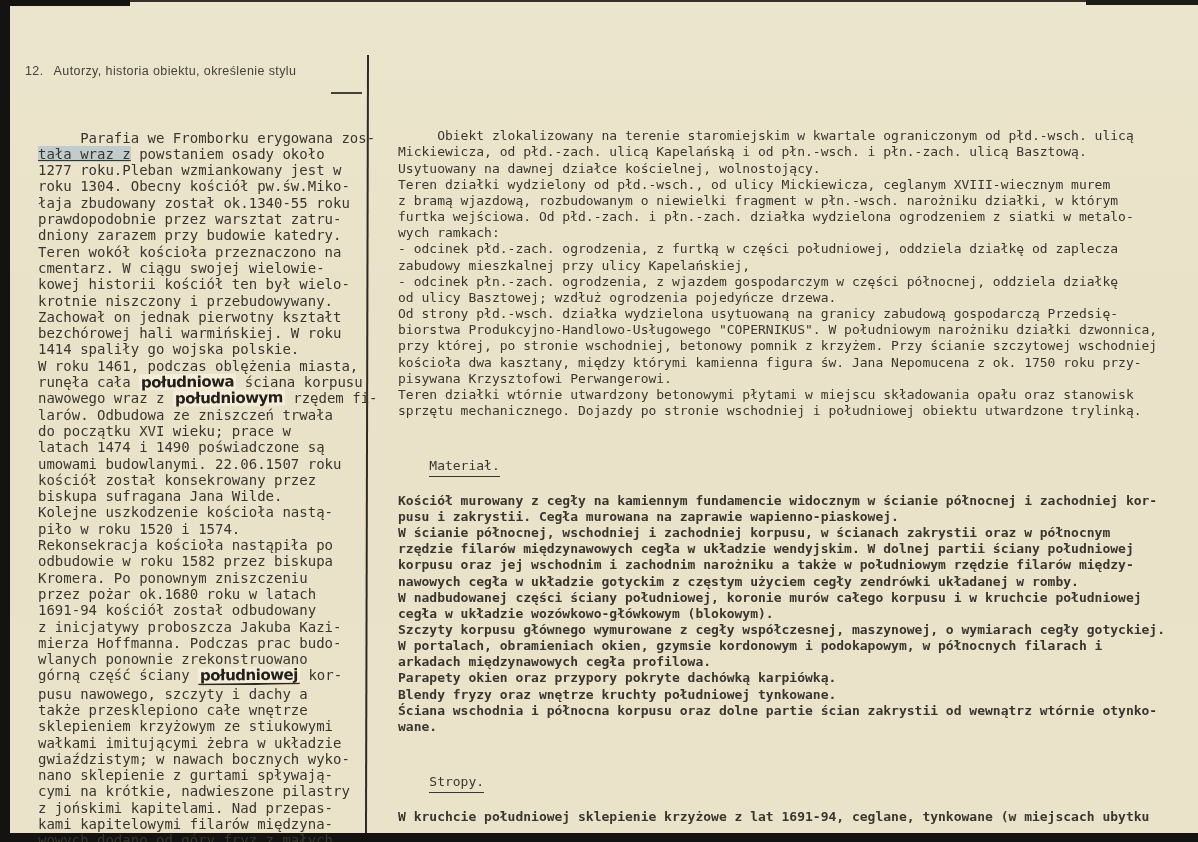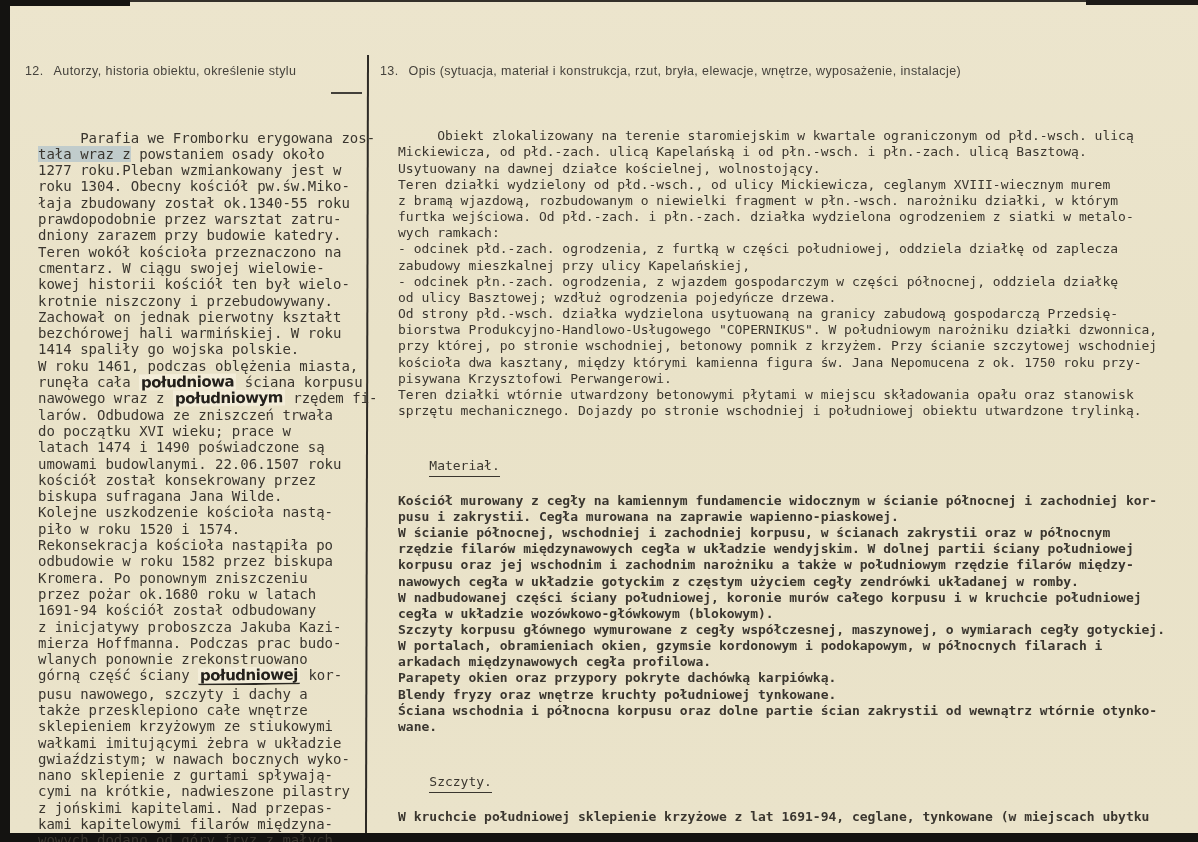--- a/index.html
+++ b/index.html
@@ -45,21 +45,21 @@
     font-weight:bold;font-size:15px;
     color:#23201b;
     background:#f3edd9;
     padding:0 2px;
     display:inline-block;
     transform:rotate(-0.6deg);
     letter-spacing:-0.5px;
   }
   .handbox{border-bottom:2px solid #2b2822;border-radius:2px;}
   
-  .hl{background:rgba(115,160,205,0.35);}
+  .hl{background:rgba(115,160,205,0.35);text-decoration:underline;}
 
   
   .sec-heading{
     display:inline-block;
     border-bottom:1.5px solid #3a362f;
     margin-top:7px;
     padding-bottom:1px;
   }
   .sec-block{display:block;font-weight:bold;}
 </style>
@@ -71,32 +71,31 @@
   <div class="edge-left"></div>
   <div class="edge-top"></div>
   <div class="edge-top-left"></div>
   <div class="edge-top-right"></div>
   <div class="edge-bottom"></div>
   <div class="divider"></div>
   <div class="tick"></div>
 
   <div class="form-header hdr-left"><span class="num">12.</span><span>Autorzy, historia obiektu, określenie stylu</span></div>
 
-  <div class="form-header hdr-right"><span class="num">13.</span><span>Opis (sytuacja, materiał i konstrukcja, rzut, bryła, elewacje, wnętrze, wyposażenie, instalacje)</span></div>
 
   <div class="col col-left">
     <div><div class="line">     Parafia we Fromborku erygowana zos-</div><div class="line"><span class="hl">tała wraz z</span><span> powstaniem osady około</span></div><div class="line">1277 roku.Pleban wzmiankowany jest w</div><div class="line">roku 1304. Obecny kościół pw.św.Miko-</div><div class="line">łaja zbudowany został ok.1340-55 roku</div><div class="line">prawdopodobnie przez warsztat zatru-</div><div class="line">dniony zarazem przy budowie katedry.</div><div class="line">Teren wokół kościoła przeznaczono na</div><div class="line">cmentarz. W ciągu swojej wielowie-</div><div class="line">kowej historii kościół ten był wielo-</div><div class="line">krotnie niszczony i przebudowywany.</div><div class="line">Zachował on jednak pierwotny kształt</div><div class="line">bezchórowej hali warmińskiej. W roku</div><div class="line">1414 spaliły go wojska polskie.</div><div class="line">W roku 1461, podczas oblężenia miasta,</div><div class="line"><span>runęła cała </span><span class="hand">południowa</span><span> ściana korpusu</span></div><div class="line"><span>nawowego wraz z </span><span class="hand">południowym</span><span> rzędem fi-</span></div><div class="line">larów. Odbudowa ze zniszczeń trwała</div><div class="line">do początku XVI wieku; prace w</div><div class="line">latach 1474 i 1490 poświadczone są</div><div class="line">umowami budowlanymi. 22.06.1507 roku</div><div class="line">kościół został konsekrowany przez</div><div class="line">biskupa sufragana Jana Wilde.</div><div class="line">Kolejne uszkodzenie kościoła nastą-</div><div class="line">piło w roku 1520 i 1574.</div><div class="line">Rekonsekracja kościoła nastąpiła po</div><div class="line">odbudowie w roku 1582 przez biskupa</div><div class="line">Kromera. Po ponownym zniszczeniu</div><div class="line">przez pożar ok.1680 roku w latach</div><div class="line">1691-94 kościół został odbudowany</div><div class="line">z inicjatywy proboszcza Jakuba Kazi-</div><div class="line">mierza Hoffmanna. Podczas prac budo-</div><div class="line">wlanych ponownie zrekonstruowano</div><div class="line"><span>górną część ściany </span><span class="handbox">południowej</span><span> kor-</span></div><div class="line">pusu nawowego, szczyty i dachy a</div><div class="line">także przesklepiono całe wnętrze</div><div class="line">sklepieniem krzyżowym ze stiukowymi</div><div class="line">wałkami imitującymi żebra w układzie</div><div class="line">gwiaździstym; w nawach bocznych wyko-</div><div class="line">nano sklepienie z gurtami spływają-</div><div class="line">cymi na krótkie, nadwieszone pilastry</div><div class="line">z jońskimi kapitelami. Nad przepas-</div><div class="line">kami kapitelowymi filarów międzyna-</div><div class="line">wowych dodano od góry fryz z małych</div></div>
     
   </div>
 
   <div class="col col-right">
     <div><div class="line">     Obiekt zlokalizowany na terenie staromiejskim w kwartale ograniczonym od płd.-wsch. ulicą</div><div class="line">Mickiewicza, od płd.-zach. ulicą Kapelańską i od płn.-wsch. i płn.-zach. ulicą Basztową.</div><div class="line">Usytuowany na dawnej działce kościelnej, wolnostojący.</div><div class="line">Teren działki wydzielony od płd.-wsch., od ulicy Mickiewicza, ceglanym XVIII-wiecznym murem</div><div class="line">z bramą wjazdową, rozbudowanym o niewielki fragment w płn.-wsch. narożniku działki, w którym</div><div class="line">furtka wejściowa. Od płd.-zach. i płn.-zach. działka wydzielona ogrodzeniem z siatki w metalo-</div><div class="line">wych ramkach:</div><div class="line">- odcinek płd.-zach. ogrodzenia, z furtką w części południowej, oddziela działkę od zaplecza</div><div class="line">zabudowy mieszkalnej przy ulicy Kapelańskiej,</div><div class="line">- odcinek płn.-zach. ogrodzenia, z wjazdem gospodarczym w części północnej, oddziela działkę</div><div class="line">od ulicy Basztowej; wzdłuż ogrodzenia pojedyńcze drzewa.</div><div class="line">Od strony płd.-wsch. działka wydzielona usytuowaną na granicy zabudową gospodarczą Przedsię-</div><div class="line">biorstwa Produkcyjno-Handlowo-Usługowego "COPERNIKUS". W południowym narożniku działki dzwonnica,</div><div class="line">przy której, po stronie wschodniej, betonowy pomnik z krzyżem. Przy ścianie szczytowej wschodniej</div><div class="line">kościoła dwa kasztany, między którymi kamienna figura św. Jana Nepomucena z ok. 1750 roku przy-</div><div class="line">pisywana Krzysztofowi Perwangerowi.</div><div class="line">Teren działki wtórnie utwardzony betonowymi płytami w miejscu składowania opału oraz stanowisk</div><div class="line">sprzętu mechanicznego. Dojazdy po stronie wschodniej i południowej obiektu utwardzone trylinką.</div></div>
 
     <span class="sec-heading">Materiał.</span>
     <div class="sec-block"><div class="line">Kościół murowany z cegły na kamiennym fundamencie widocznym w ścianie północnej i zachodniej kor-</div><div class="line">pusu i zakrystii. Cegła murowana na zaprawie wapienno-piaskowej.</div><div class="line">W ścianie północnej, wschodniej i zachodniej korpusu, w ścianach zakrystii oraz w północnym</div><div class="line">rzędzie filarów międzynawowych cegła w układzie wendyjskim. W dolnej partii ściany południowej</div><div class="line">korpusu oraz jej wschodnim i zachodnim narożniku a także w południowym rzędzie filarów między-</div><div class="line">nawowych cegła w układzie gotyckim z częstym użyciem cegły zendrówki układanej w romby.</div><div class="line">W nadbudowanej części ściany południowej, koronie murów całego korpusu i w kruchcie południowej</div><div class="line">cegła w układzie wozówkowo-główkowym (blokowym).</div><div class="line">Szczyty korpusu głównego wymurowane z cegły współczesnej, maszynowej, o wymiarach cegły gotyckiej.</div><div class="line">W portalach, obramieniach okien, gzymsie kordonowym i podokapowym, w północnych filarach i</div><div class="line">arkadach międzynawowych cegła profilowa.</div><div class="line">Parapety okien oraz przypory pokryte dachówką karpiówką.</div><div class="line">Blendy fryzy oraz wnętrze kruchty południowej tynkowane.</div><div class="line">Ściana wschodnia i północna korpusu oraz dolne partie ścian zakrystii od wewnątrz wtórnie otynko-</div><div class="line">wane.</div></div>
 
-    <span class="sec-heading">Szczyty.</span>
+    <span class="sec-heading">Stropy.</span>
     <div class="sec-block"><div class="line">W kruchcie południowej sklepienie krzyżowe z lat 1691-94, ceglane, tynkowane (w miejscach ubytku</div></div>
 
     
   </div>
 
 </div>
 
 </body></html>

